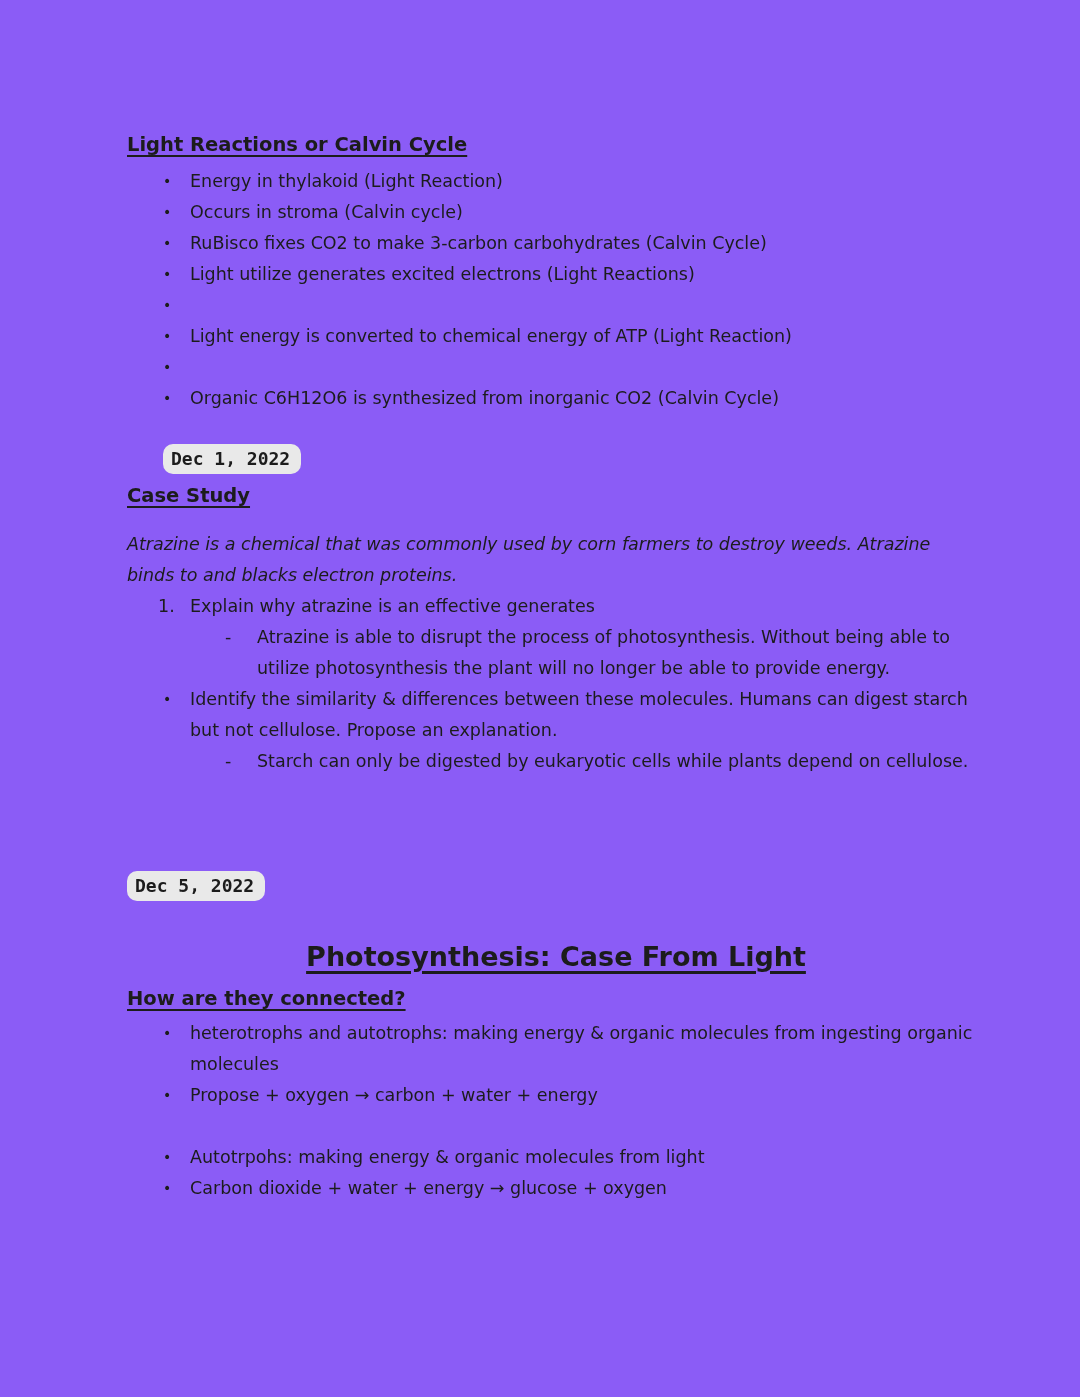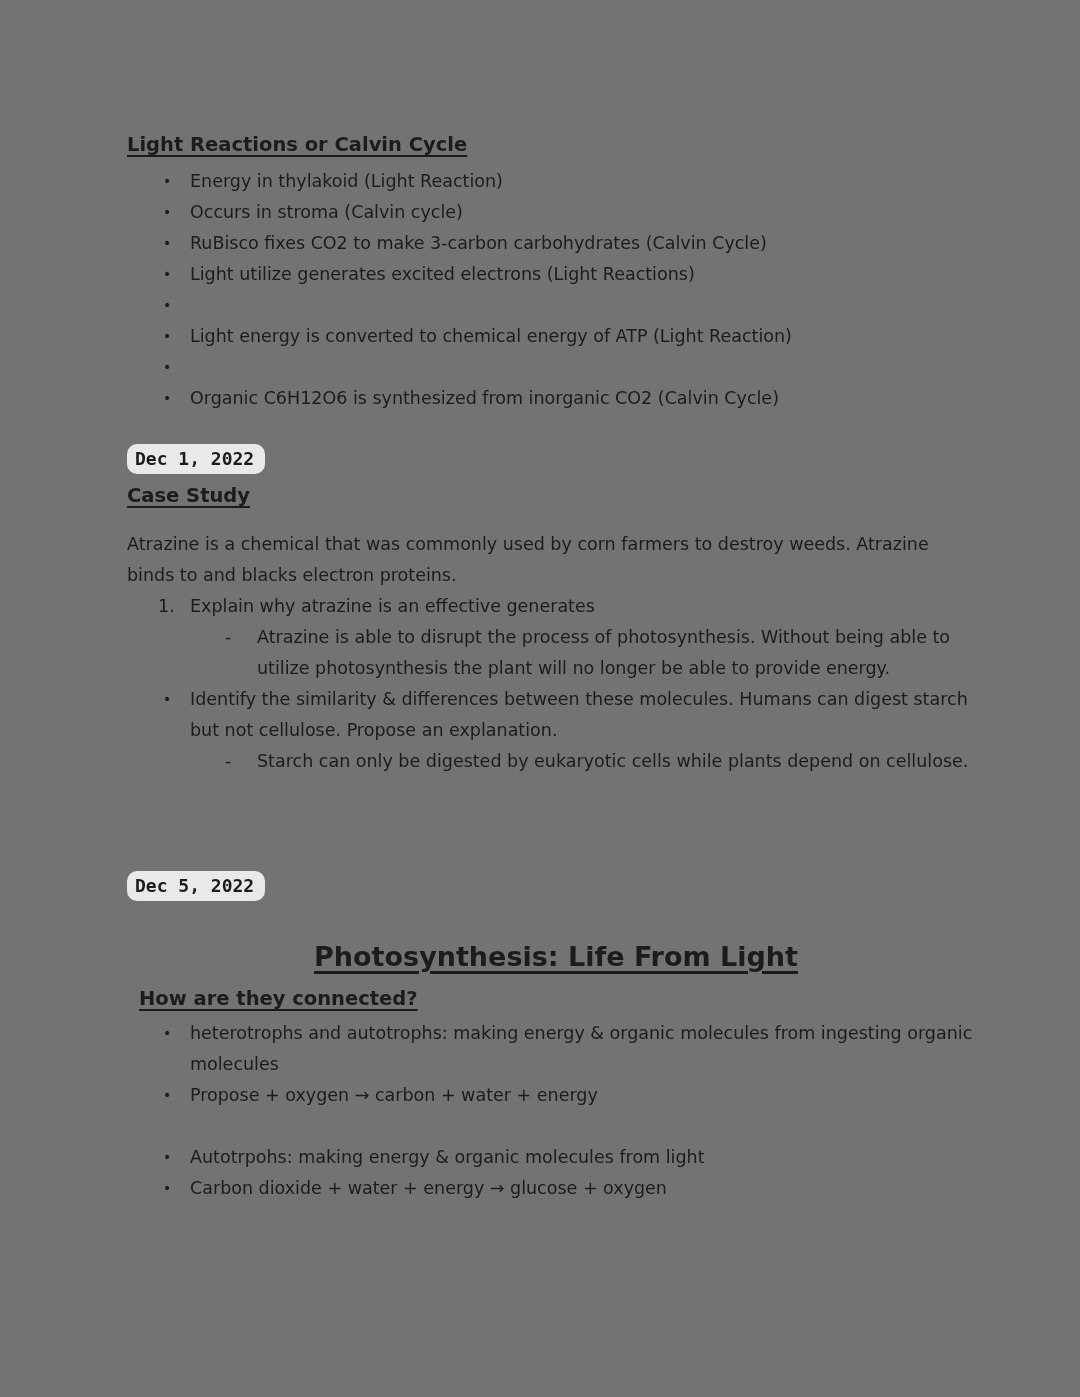--- a/index.html
+++ b/index.html
@@ -1,19 +1,19 @@
 <!DOCTYPE html>
 <html><head>
 <meta charset="utf-8">
 <style>
   * { margin:0; padding:0; box-sizing:border-box; }
   html,body { background:#ffffff; }
   .page {
     width:1080px; height:1397px;
-    background:#737373;
+    background:#8b5cf6;
     font-family:"DejaVu Sans","Liberation Sans",sans-serif;
     color:#1c1c1c;
     padding:132px 95px 0 127px;
     overflow:hidden;
     position:relative;
   }
   .body-text { font-size:17.5px; line-height:31px; }
   .h2 {
     font-size:19.5px; font-weight:700; line-height:26px;
     text-decoration:underline; text-decoration-thickness:2px; text-underline-offset:4px;
@@ -27,30 +27,30 @@
   .li.l2 { padding-left:98px; }
   .li.l2 .mk { flex:0 0 32px; }
   .li .mk.dot { font-size:14px; }
   .date-chip {
     display:inline-block;
     font-family:"DejaVu Sans Mono","Liberation Mono",monospace;
     font-weight:700; font-size:18px; line-height:22px;
     background:#e9e9e9; border-radius:10px;
     padding:4px 11px 4px 8px;
   }
-  .date-wrap1 { margin-top:30px; }
+  .date-wrap1 { margin-top:30px;margin-left:36px; }
   .case-heading { margin-top:9px; }
-  .intro { margin-top:20px; max-width:830px; }
+  .intro { margin-top:20px; max-width:830px;font-style:italic; }
   .date-wrap2 { margin-top:94px; }
   .doc-title {
     margin-top:39px; text-align:center;
     font-size:27px; font-weight:700; line-height:34px;
     text-decoration:underline; text-decoration-thickness:2.5px; text-underline-offset:5px;
   }
-  .sub-heading { margin-top:12px; margin-bottom:6px;margin-left:12px; }
+  .sub-heading { margin-top:12px; margin-bottom:6px; }
   .gap-line { height:31px; }
 </style>
 </head>
 <body>
 
 <div class="page">
 
   <div class="h2">Light Reactions or Calvin Cycle</div>
 
   <div>
@@ -109,21 +109,21 @@
   </div>
   <div class="li l2">
     <span class="mk">-</span>
     <span>Starch can only be digested by eukaryotic cells while plants depend on cellulose.</span>
   </div>
 
   <div class="date-wrap2">
     <span class="date-chip">Dec 5, 2022</span>
   </div>
 
-  <div class="doc-title">Photosynthesis: Life From Light</div>
+  <div class="doc-title">Photosynthesis: Case From Light</div>
 
   <div class="h2 sub-heading">How are they connected?</div>
 
   <div>
     <div class="li l1">
       <span class="mk dot">•</span>
       <span>heterotrophs and autotrophs: making energy &amp; organic molecules from ingesting organic molecules</span>
     </div>
     <div class="li l1">
       <span class="mk dot">•</span>

